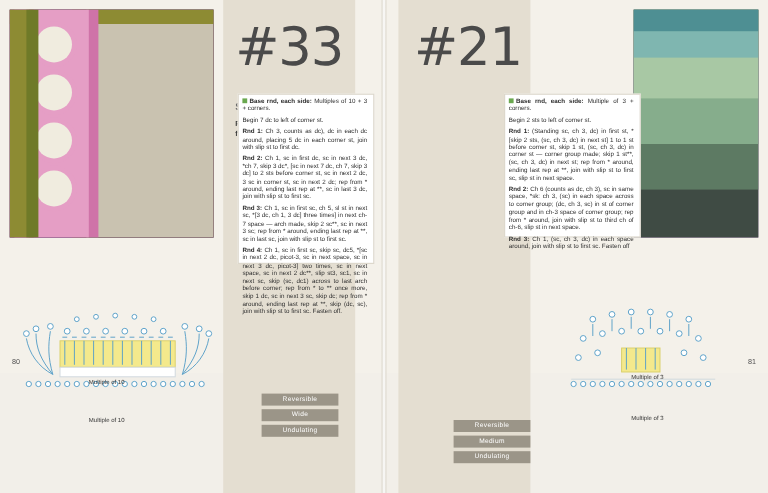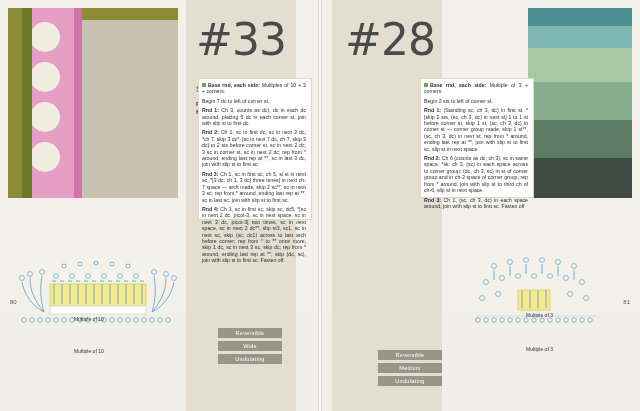--- a/index.html
+++ b/index.html
@@ -230,21 +230,21 @@
   <div class="swatch" style="left:208px;top:8px;width:104px;height:190px;background:#5a4a6a;overflow:hidden">
     <div class="band r-b1"></div>
     <div class="band r-b2"></div>
     <div class="band r-b3"></div>
     <div class="band r-b4"></div>
     <div class="band r-b5"></div>
     <div class="band r-b6"></div>
   </div>
 
   <div class="numblock" style="left:22px;top:8px;width:96px">
-    <div class="bignum" style="text-align:center">#28</div>
+    <div class="bignum" style="text-align:center">#21</div>
   </div>
 
   <div class="panel" style="left:100px;top:78px;width:112px;height:118px"></div>
   <div class="txt" style="left:104px;top:82px;width:104px">
     <div class="row">
       <span class="sqr"></span><b>Base rnd, each side:</b>
       <span>Multiple of 3 + corners.</span>
     </div>
     <div class="row">Begin 2 sts to left of corner st.</div>
     <div class="row"><b>Rnd 1:</b>

